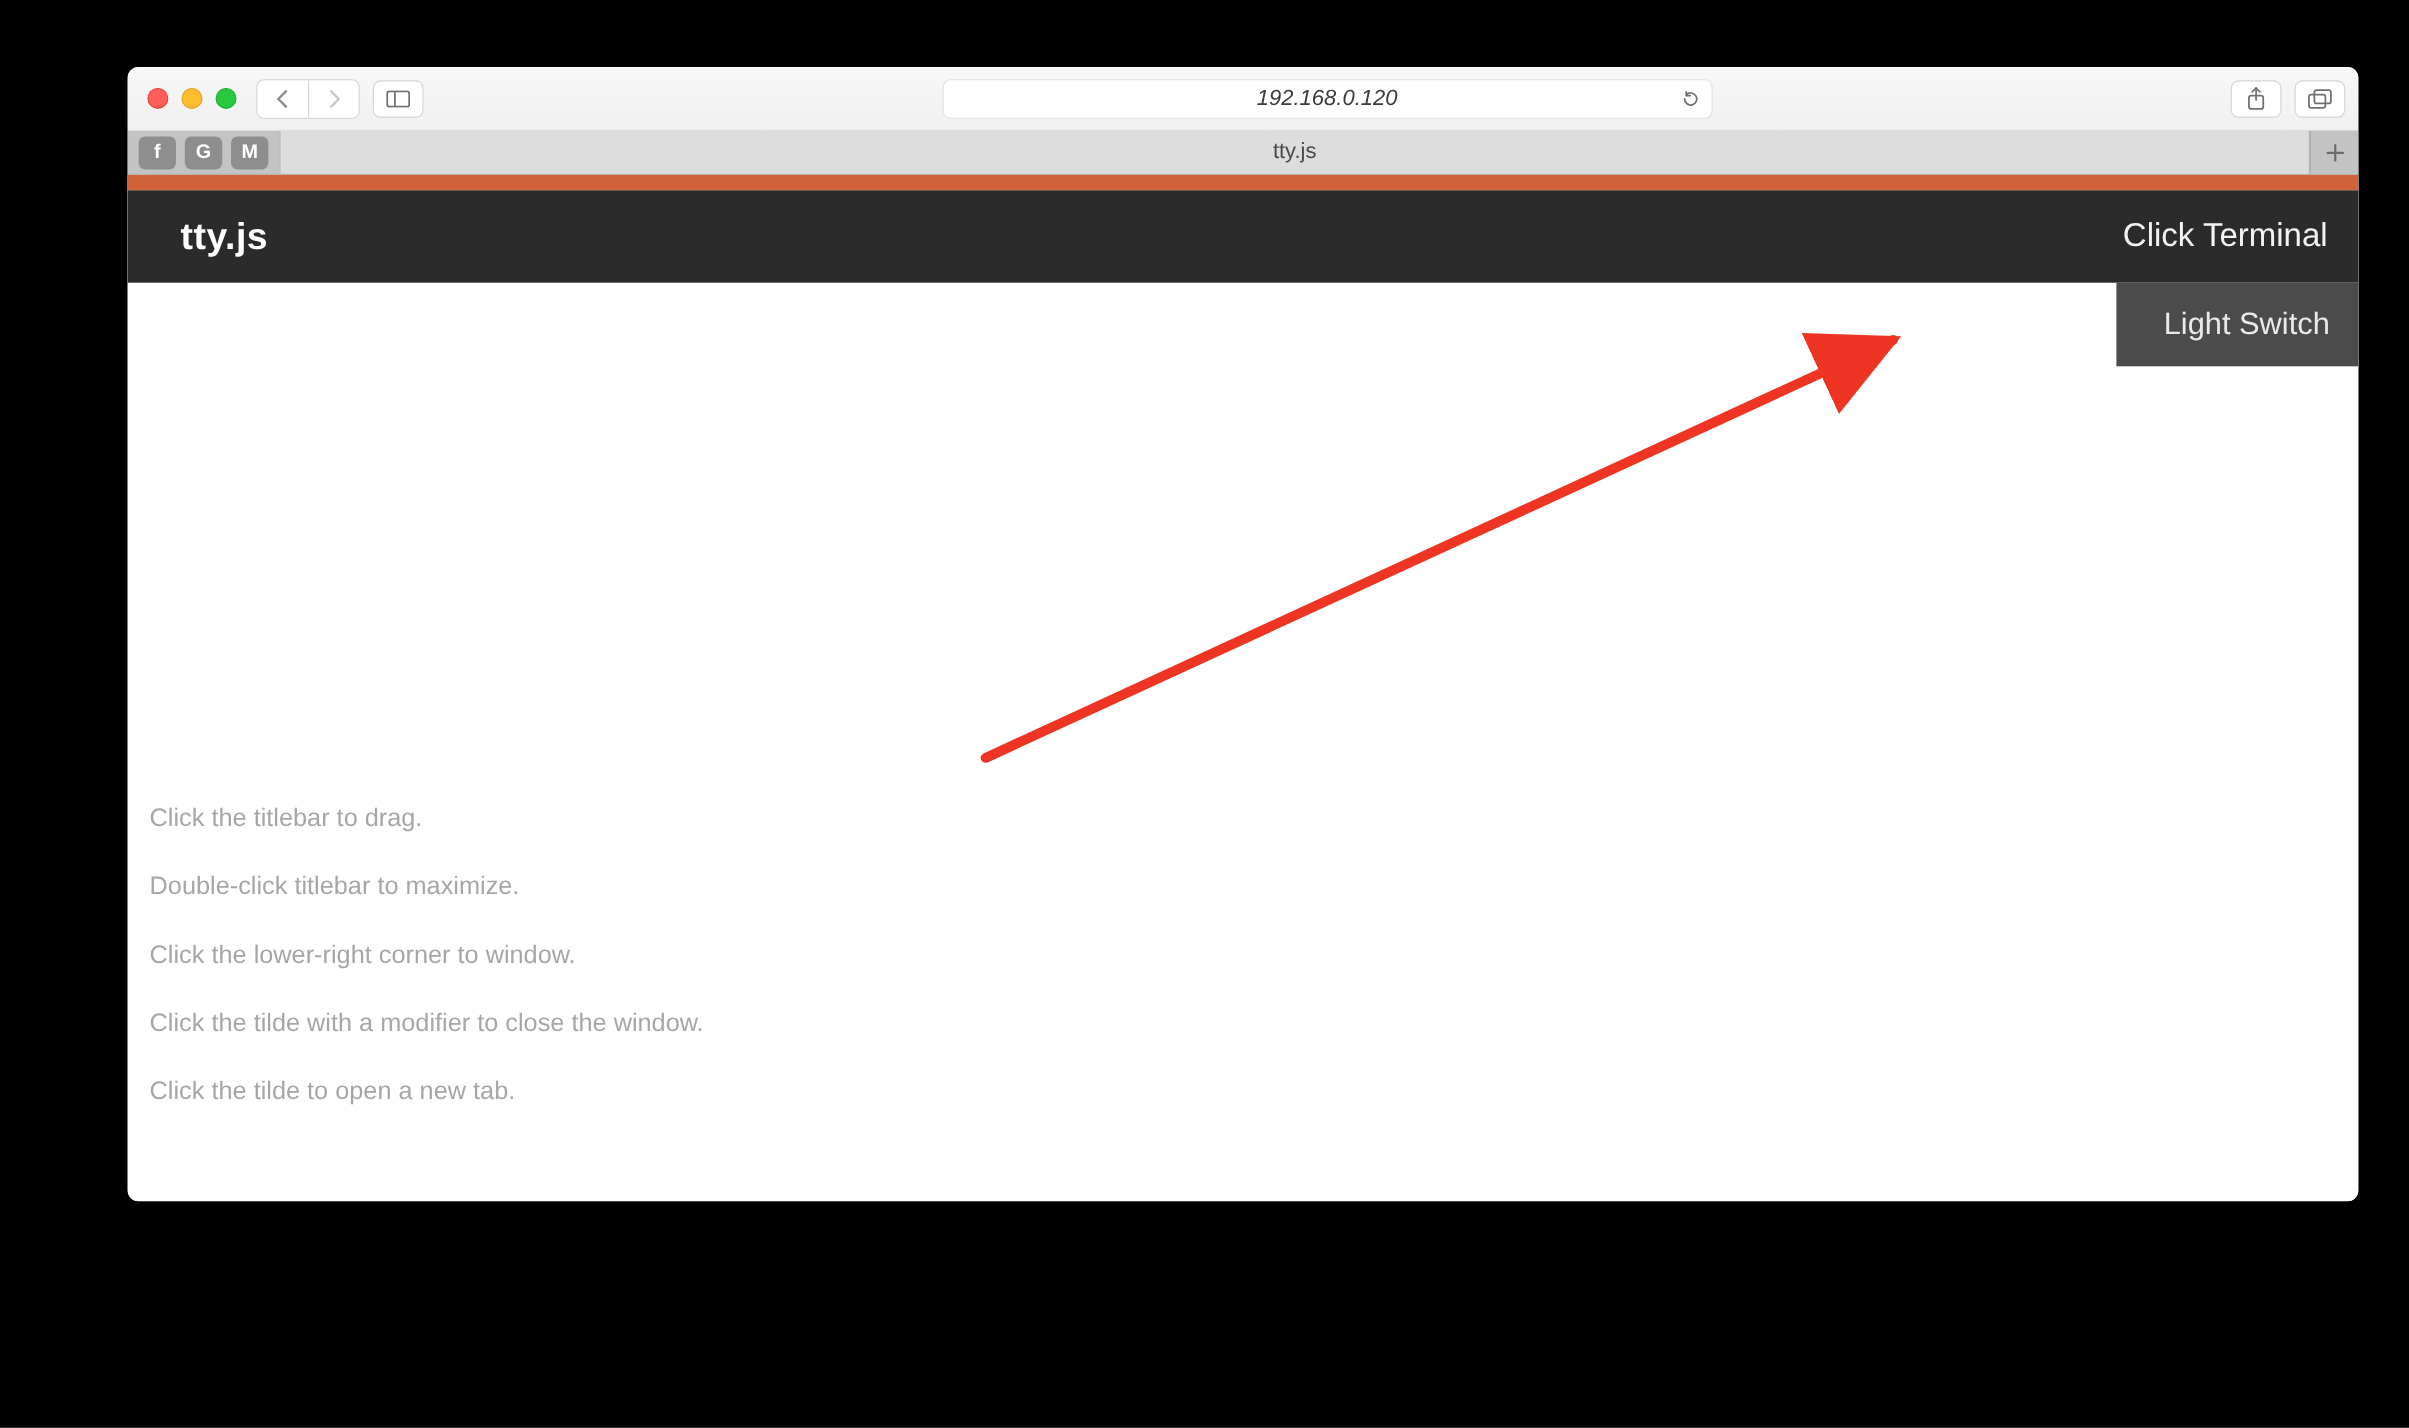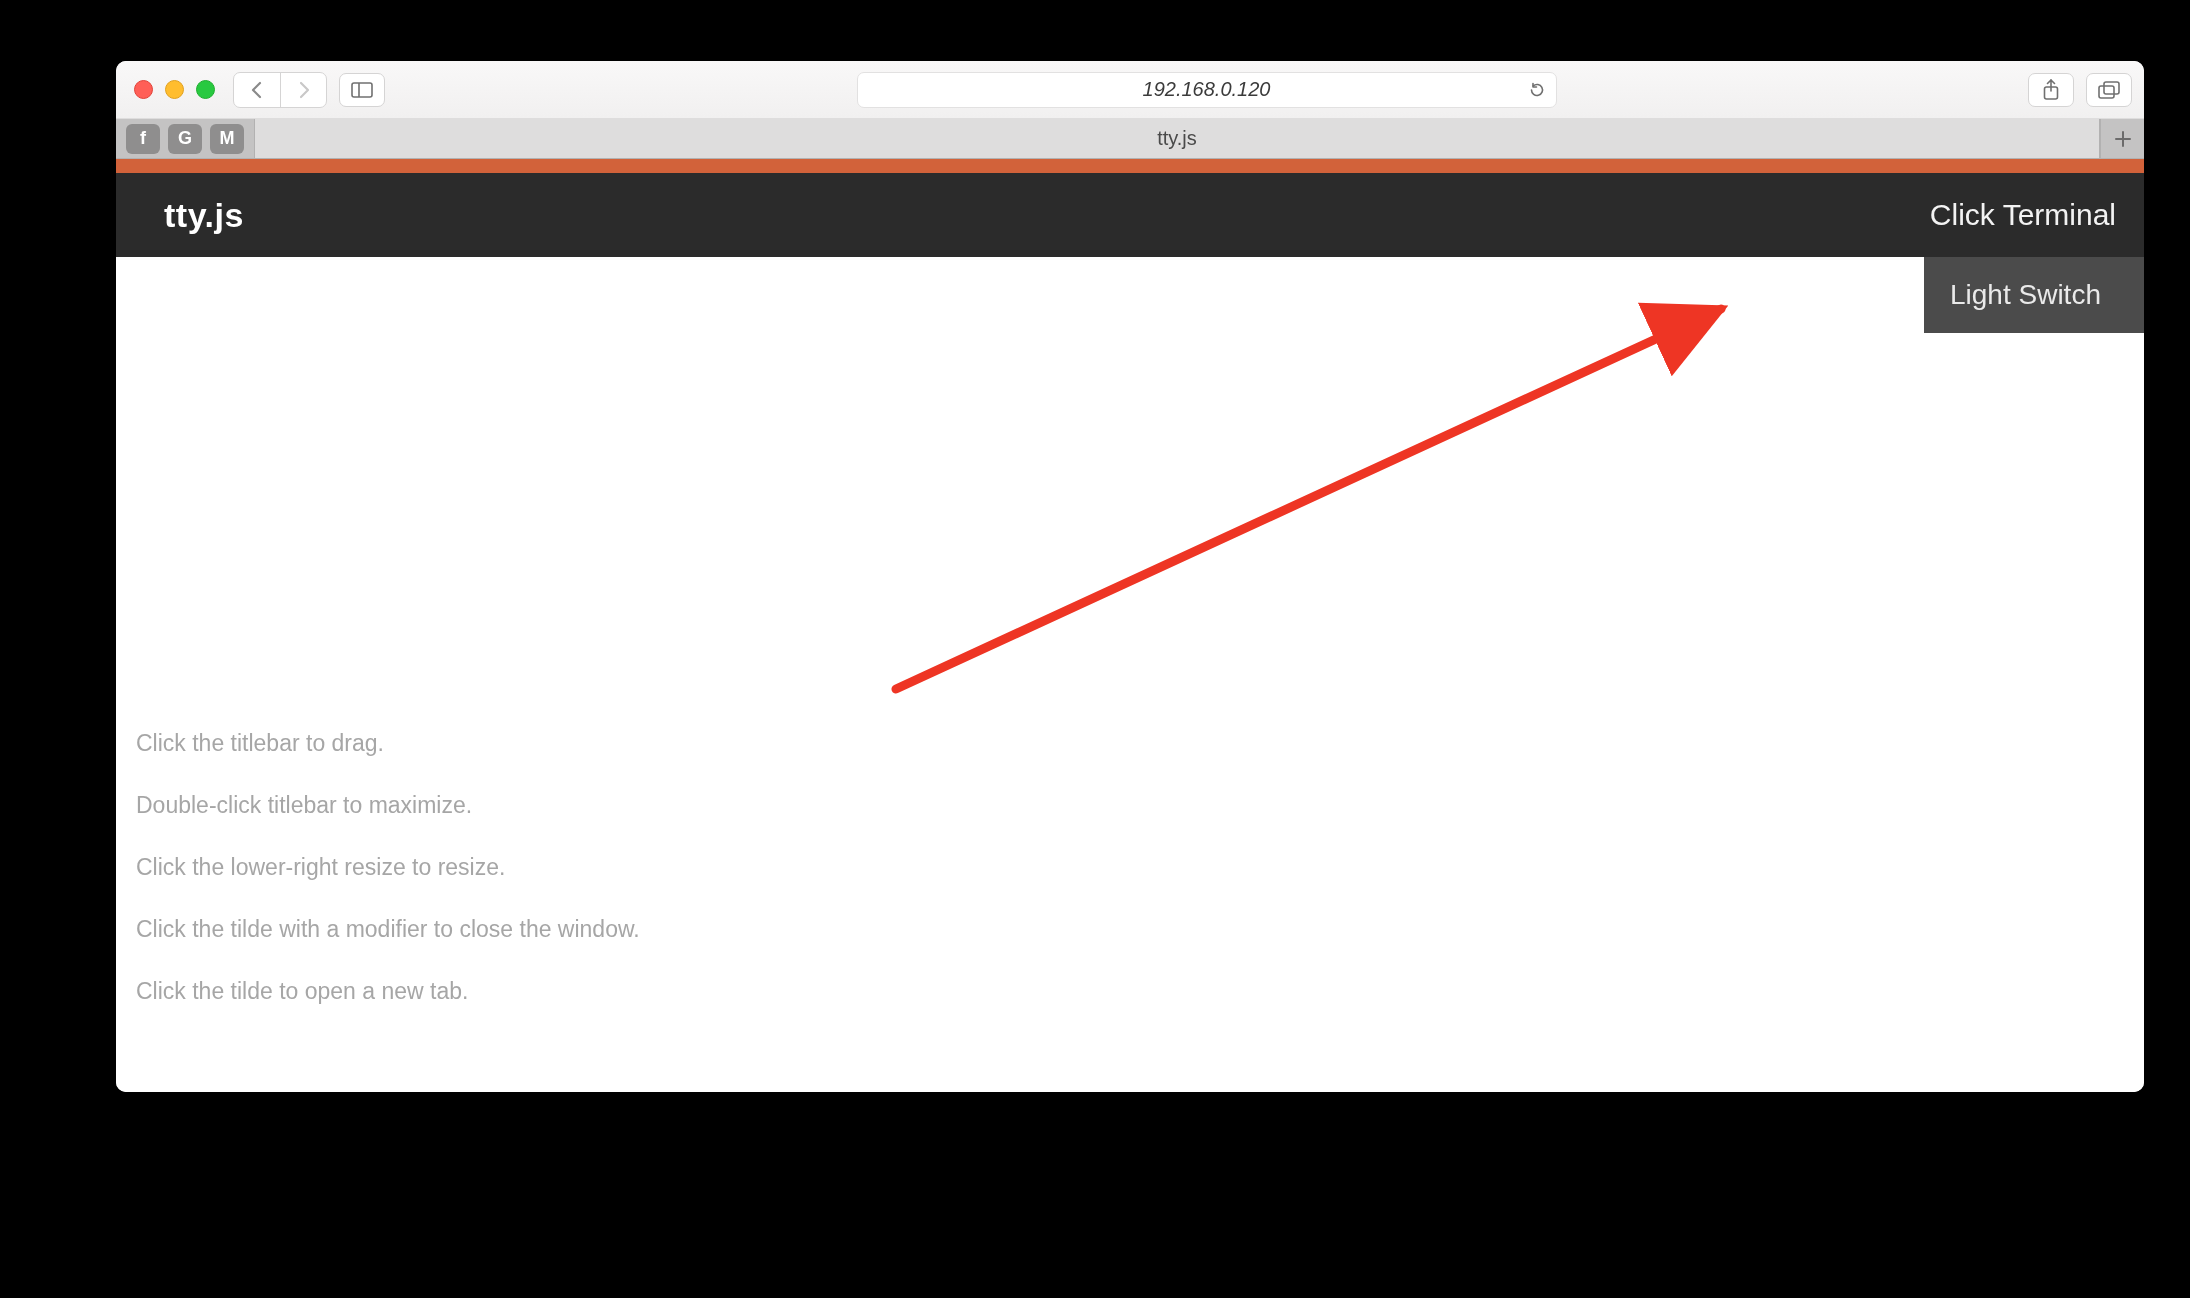--- a/index.html
+++ b/index.html
@@ -163,21 +163,21 @@
   }
   .dropdown{
     position:absolute;
     right:0;
     top:calc(14px + 84px);
     background:var(--dark-dropdown);
     color:#eaeaea;
     font-size:28px;
     padding:22px 26px;
     min-width:220px;
-    text-align:left;
+    text-align:right;
   }
 
   .help{
     position:absolute;
     left:20px;
     top:570px;
     color:var(--help-text);
     font-size:23px;
     line-height:1.3;
   }
@@ -280,21 +280,21 @@
       <div class="open-term">Click Terminal</div>
     </div>
 
     <div class="dropdown">
       <span>Light Switch</span>
     </div>
 
     <div class="help">
       <p>Click the titlebar to drag.</p>
       <p>Double-click titlebar to maximize.</p>
-      <p>Click the lower-right resize to resize.</p>
+      <p>Click the lower-right corner to window.</p>
       <p>Click the tilde with a modifier to close the window.</p>
       <p>Click the tilde to open a new tab.</p>
     </div>
 
     <svg class="annotation" viewBox="0 0 2028 933" preserveAspectRatio="none">
       <defs>
         <marker id="ah" viewBox="0 0 10 10" refX="9" refY="5" markerWidth="9" markerHeight="9" orient="auto-start-reverse">
           <path d="M0 0 L10 5 L0 10 Z" fill="var(--arrow-red)"></path>
         </marker>
       </defs>

